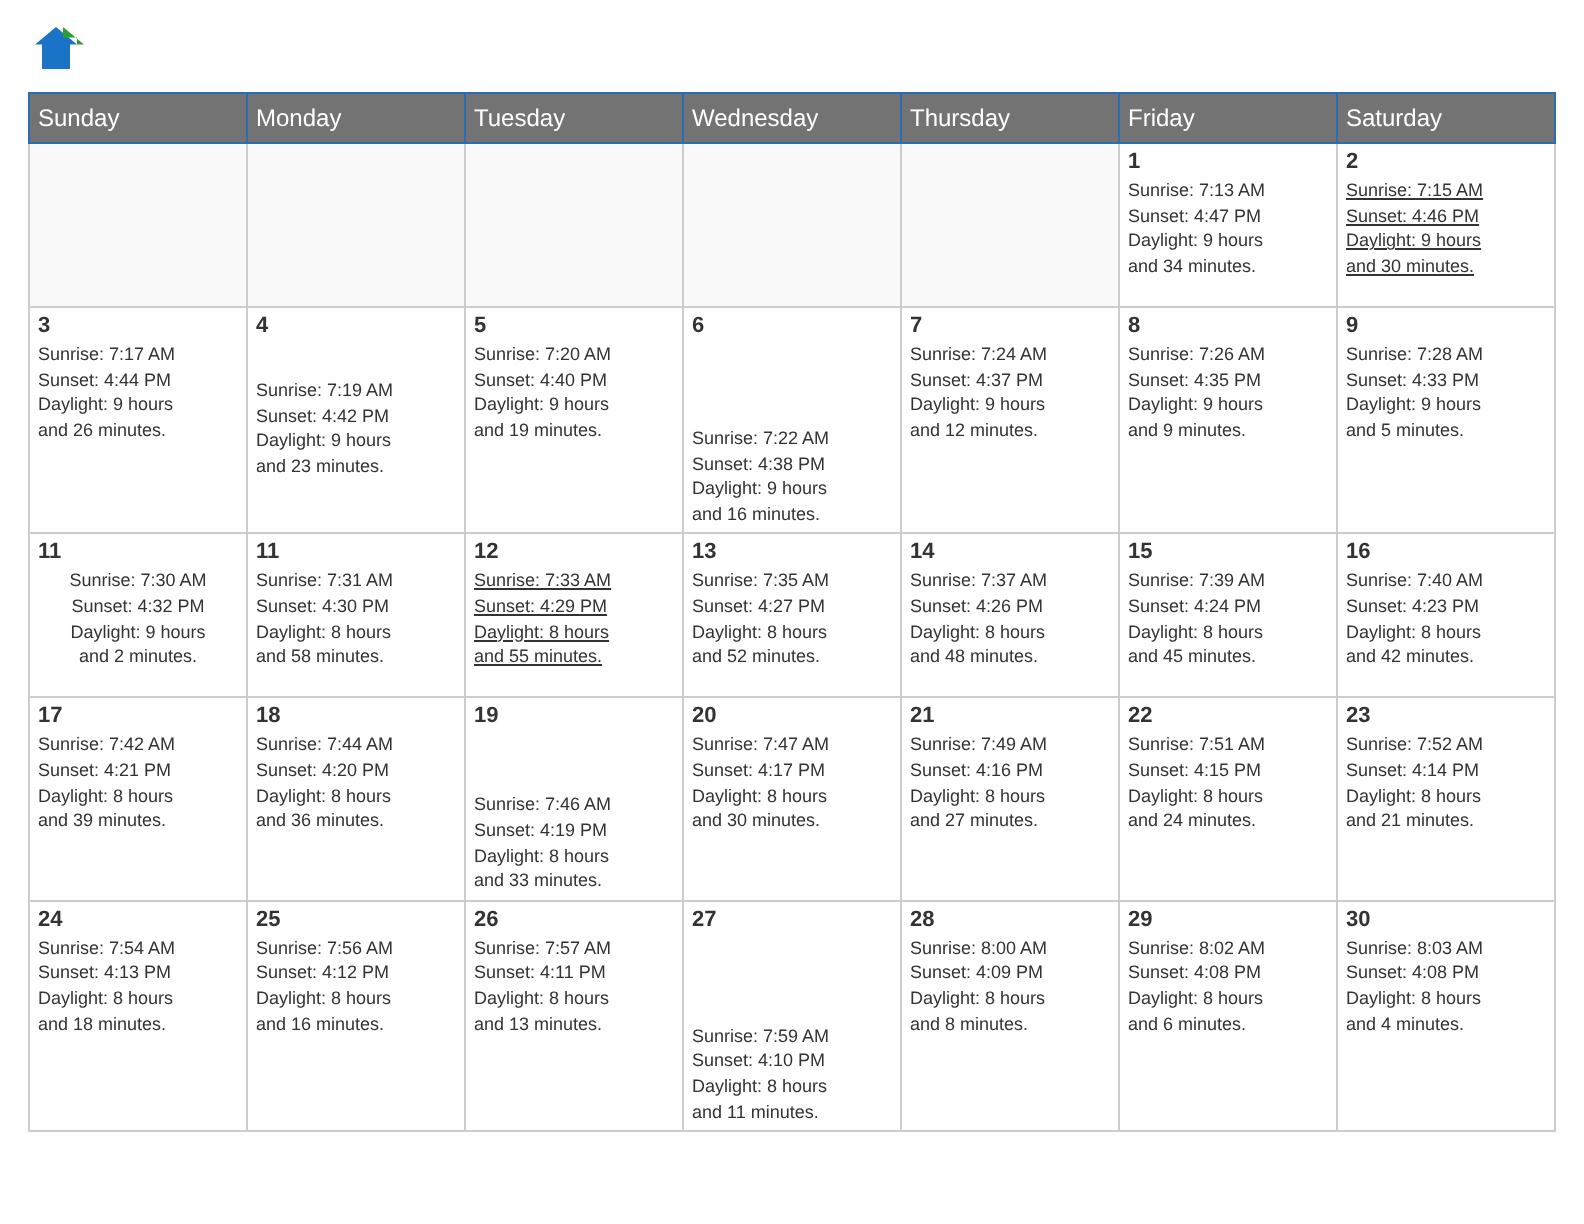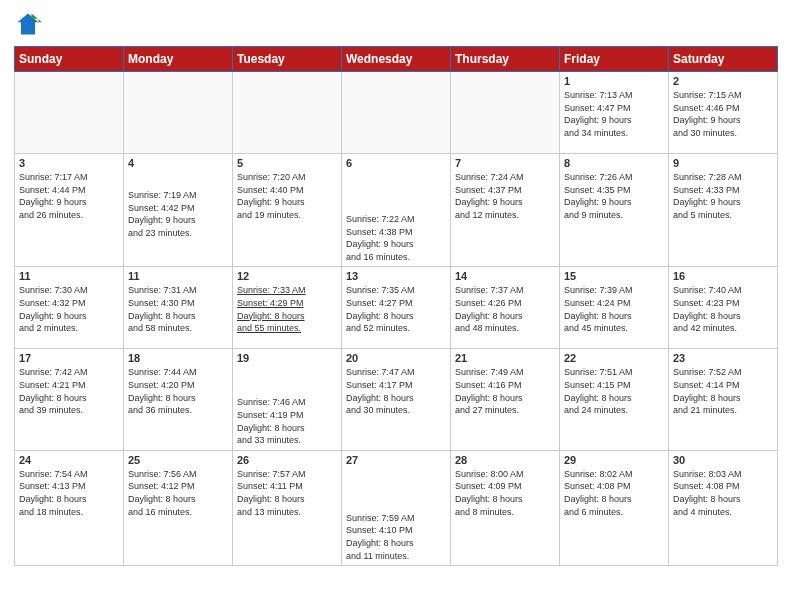--- a/index.html
+++ b/index.html
@@ -50,24 +50,24 @@
     .location {
       font-size: 13px;
       color: #555;
     }
     .calendar {
       width: 100%;
       border-collapse: collapse;
       table-layout: fixed;
     }
     .calendar th {
-      background: #b91c1c;
+      background: #737373;
       color: #fff;
       font-size: 12px;
-      font-weight: bold;
+      font-weight: normal;
       padding: 5px 4px;
       text-align: left;
       border: 1px solid #2a6db5;
     }
     .calendar td {
       border: 1px solid #ccc;
       vertical-align: top;
       padding: 3px 4px;
       font-size: 9.5px;
       color: #333;
@@ -131,21 +131,21 @@
           <td class="empty"></td>
           <td>
             <span class="day-num">1</span>
             <div class="day-info" style="white-space: pre-line;">Sunrise: 7:13 AM
 Sunset: 4:47 PM
 Daylight: 9 hours
 and 34 minutes.</div>
           </td>
           <td>
             <span class="day-num">2</span>
-            <div class="day-info" style="white-space: pre-line;">Sunrise: 7:15 AM
+            <div class="day-info" style="white-space: pre-line; text-decoration: underline;">Sunrise: 7:15 AM
 Sunset: 4:46 PM
 Daylight: 9 hours
 and 30 minutes.</div>
           </td>
         </tr>
         <tr>
           <td>
             <span class="day-num">3</span>
             <div class="day-info" style="white-space: pre-line;">Sunrise: 7:17 AM
 Sunset: 4:44 PM
@@ -191,21 +191,21 @@
             <span class="day-num">9</span>
             <div class="day-info" style="white-space: pre-line;">Sunrise: 7:28 AM
 Sunset: 4:33 PM
 Daylight: 9 hours
 and 5 minutes.</div>
           </td>
         </tr>
         <tr>
           <td>
             <span class="day-num">11</span>
-            <div class="day-info" style="white-space: pre-line;">Sunrise: 7:30 AM
+            <div class="day-info" style="white-space: pre-line; text-align: center;">Sunrise: 7:30 AM
 Sunset: 4:32 PM
 Daylight: 9 hours
 and 2 minutes.</div>
           </td>
           <td>
             <span class="day-num">11</span>
             <div class="day-info" style="white-space: pre-line;">Sunrise: 7:31 AM
 Sunset: 4:30 PM
 Daylight: 8 hours
 and 58 minutes.</div>

